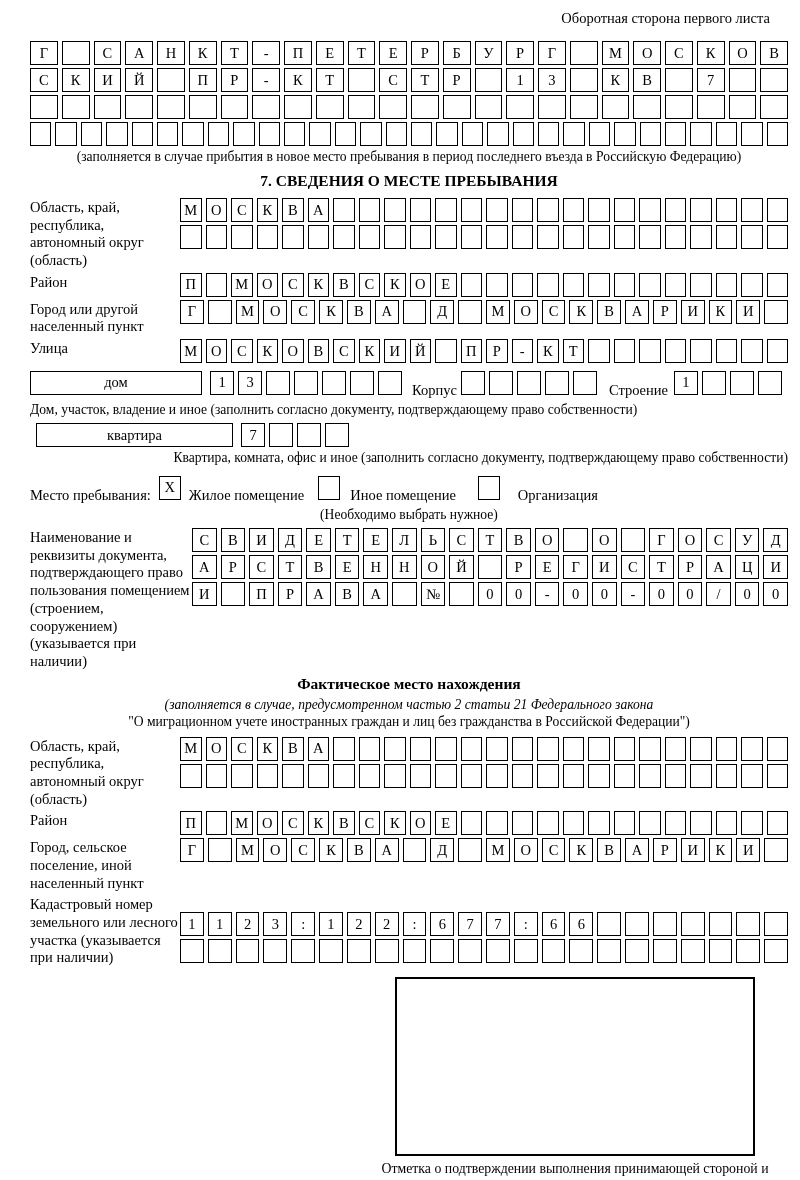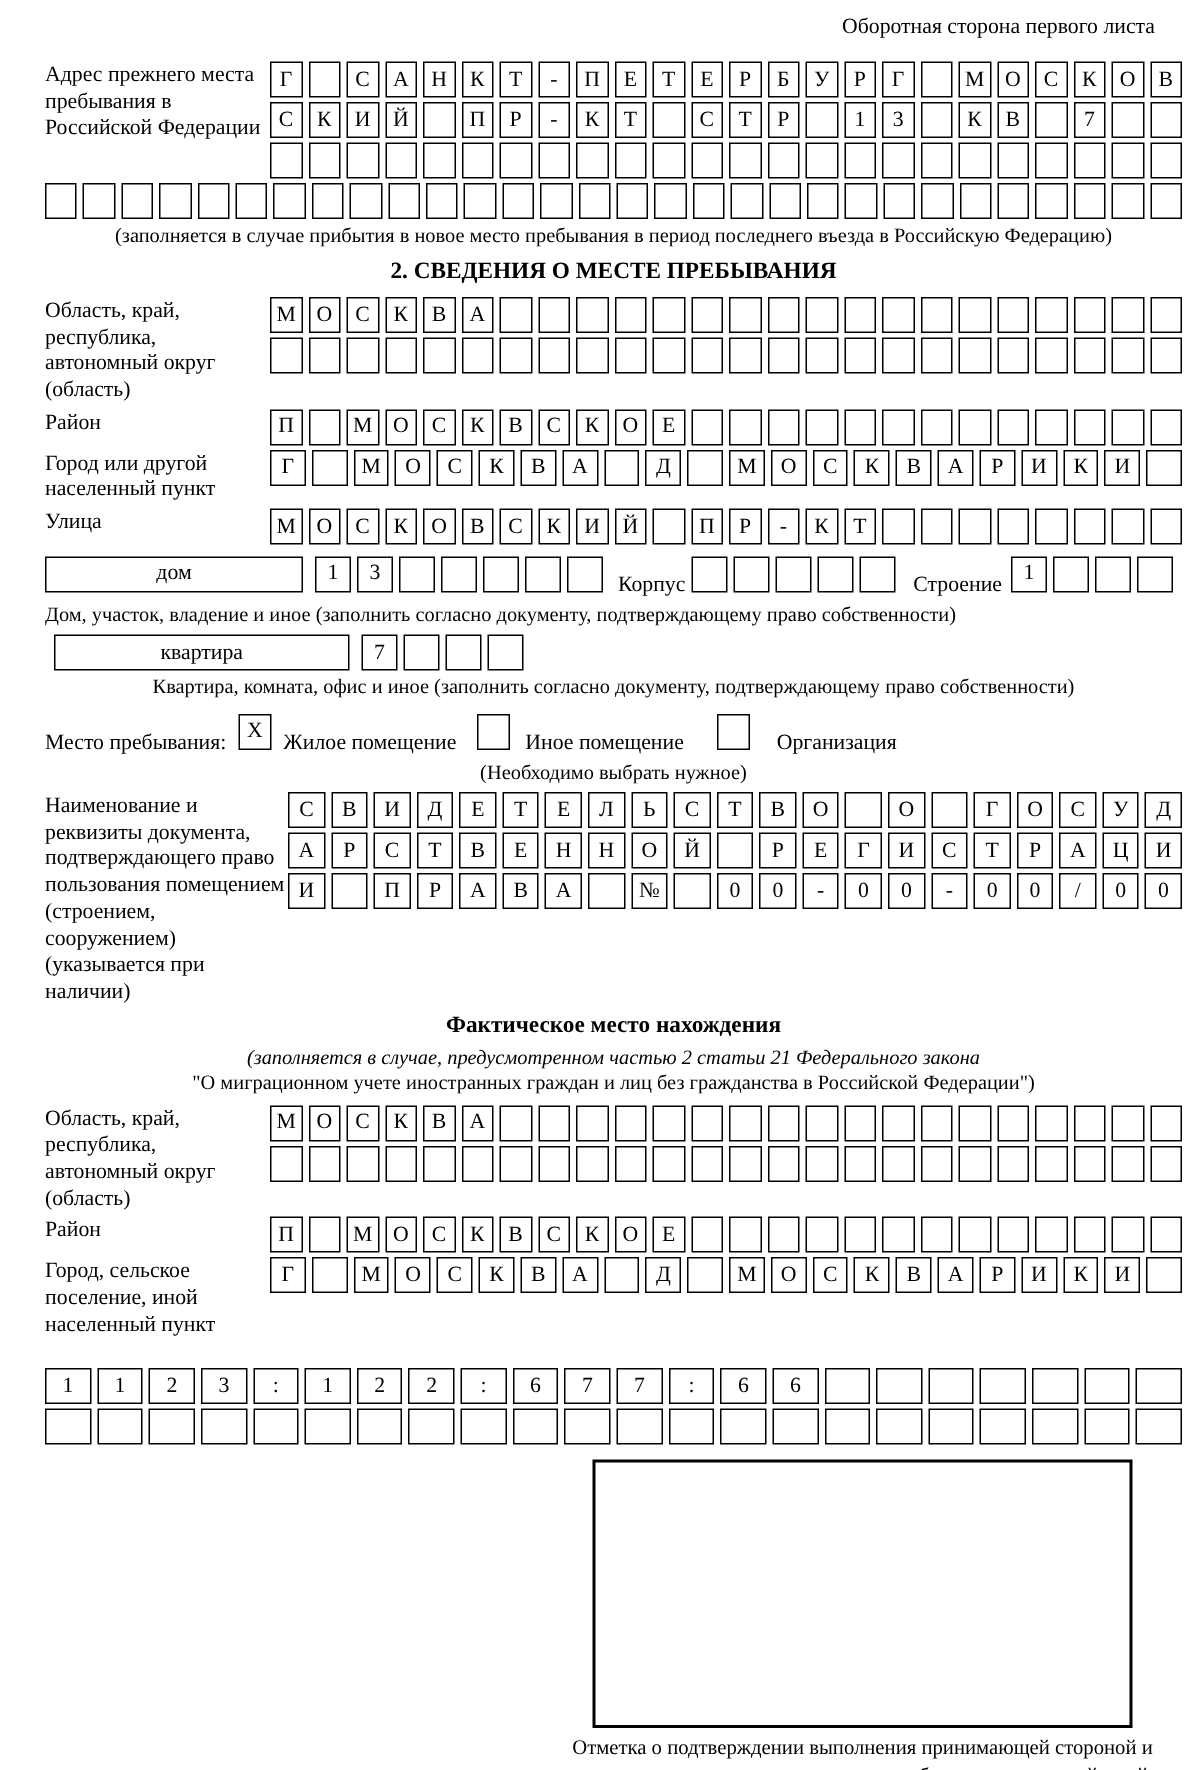--- a/index.html
+++ b/index.html
@@ -40,21 +40,20 @@
   .stamp-caption{
     width:430px;margin-left:330px;text-align:center;font-size:13.8px;line-height:1.35;margin-top:4px;
   }
 </style>
 </head>
 <body>
 
 <div class="right-note">Оборотная сторона первого листа</div>
 
 <div class="frow">
-  <div class="flabel">Адрес прежнего места пребывания в Российской Федерации</div>
   <div class="cellwrap">
     <div class="cells" style="grid-template-columns: repeat(24, 1fr);">
         <span class="cell">Г</span>
         <span class="cell"></span>
         <span class="cell">С</span>
         <span class="cell">А</span>
         <span class="cell">Н</span>
         <span class="cell">К</span>
         <span class="cell">Т</span>
         <span class="cell">-</span>
@@ -156,21 +155,21 @@
     <span class="cell"></span>
     <span class="cell"></span>
     <span class="cell"></span>
     <span class="cell"></span>
     <span class="cell"></span>
     <span class="cell"></span>
     <span class="cell"></span>
   </div>
 <div class="note">(заполняется в случае прибытия в новое место пребывания в период последнего въезда в Российскую Федерацию)</div>
 
-<div class="sect-title">2. СВЕДЕНИЯ О МЕСТЕ ПРЕБЫВАНИЯ</div>
+<div class="sect-title">7. СВЕДЕНИЯ О МЕСТЕ ПРЕБЫВАНИЯ</div>
 
 <div class="frow">
   <div class="flabel">Область, край, республика, автономный округ (область)</div>
   <div class="cellwrap">
     <div class="cells" style="grid-template-columns: repeat(24, 1fr);">
         <span class="cell">М</span>
         <span class="cell">О</span>
         <span class="cell">С</span>
         <span class="cell">К</span>
         <span class="cell">В</span>
@@ -348,21 +347,21 @@
 
 <div class="inline-row">
   <div class="widebox" style="width:195px;margin-left:6px;">квартира</div>
   <div class="cells" style="margin-left:8px;grid-template-columns:repeat(4,24px);">
       <span class="cell">7</span>
       <span class="cell"></span>
       <span class="cell"></span>
       <span class="cell"></span>
     </div>
 </div>
-<div class="note" style="text-align:center;">Квартира, комната, офис и иное (заполнить согласно документу, подтверждающему право собственности)</div>
+<div class="note" style="text-align:right;">Квартира, комната, офис и иное (заполнить согласно документу, подтверждающему право собственности)</div>
 
 <div class="inline-row">
   <div class="inline-label">Место пребывания:</div>
   <span class="checkbox" style="margin-left:8px;">X</span>
   <span class="inline-label" style="margin-left:8px;">Жилое помещение</span>
   <span class="checkbox" style="margin-left:14px;"></span>
   <span class="inline-label" style="margin-left:10px;">Иное помещение</span>
   <span class="checkbox" style="margin-left:22px;"></span>
   <span class="inline-label" style="margin-left:18px;">Организация</span>
 </div>
@@ -561,20 +560,21 @@
         <span class="cell">Р</span>
         <span class="cell">И</span>
         <span class="cell">К</span>
         <span class="cell">И</span>
         <span class="cell"></span>
       </div>
   </div>
 </div>
 
 <div class="frow">
+  <div class="flabel">Кадастровый номер земельного или лесного участка (указывается при наличии)</div>
   <div class="cellwrap" style="padding-top:17px;">
     <div class="cells" style="grid-template-columns: repeat(22, 1fr);">
         <span class="cell">1</span>
         <span class="cell">1</span>
         <span class="cell">2</span>
         <span class="cell">3</span>
         <span class="cell">:</span>
         <span class="cell">1</span>
         <span class="cell">2</span>
         <span class="cell">2</span>

